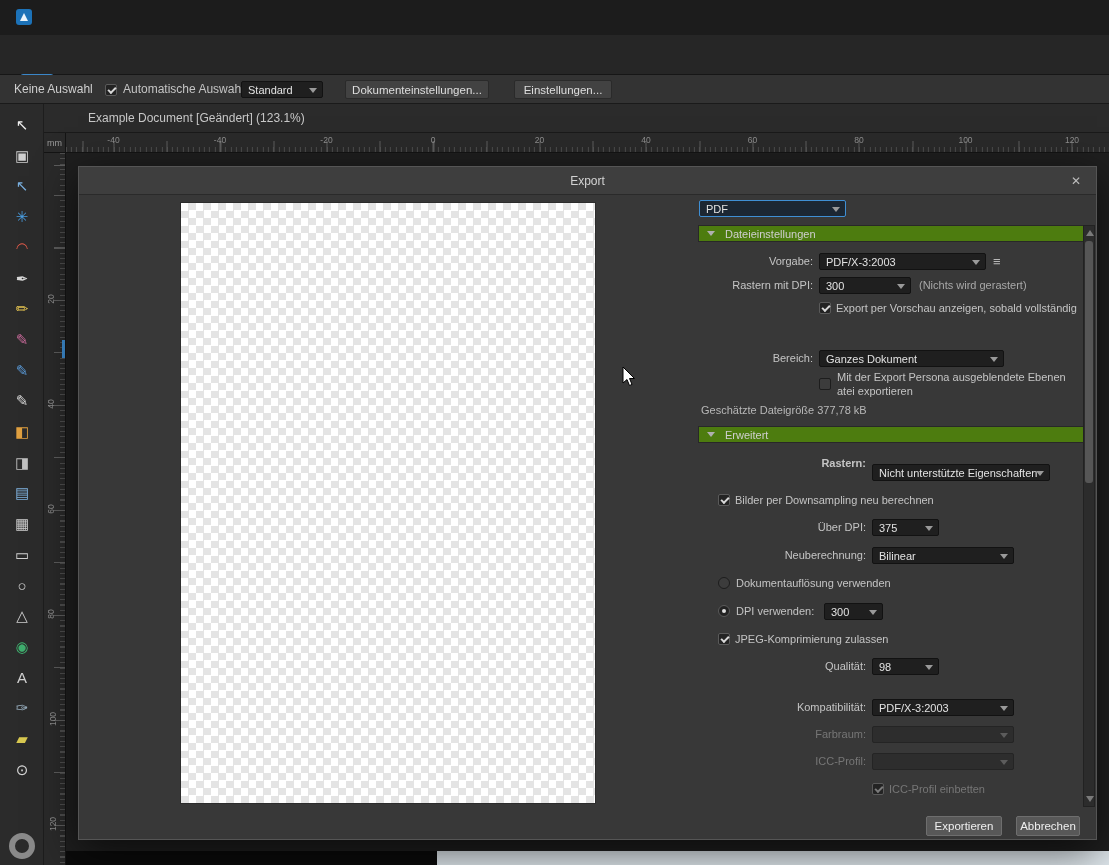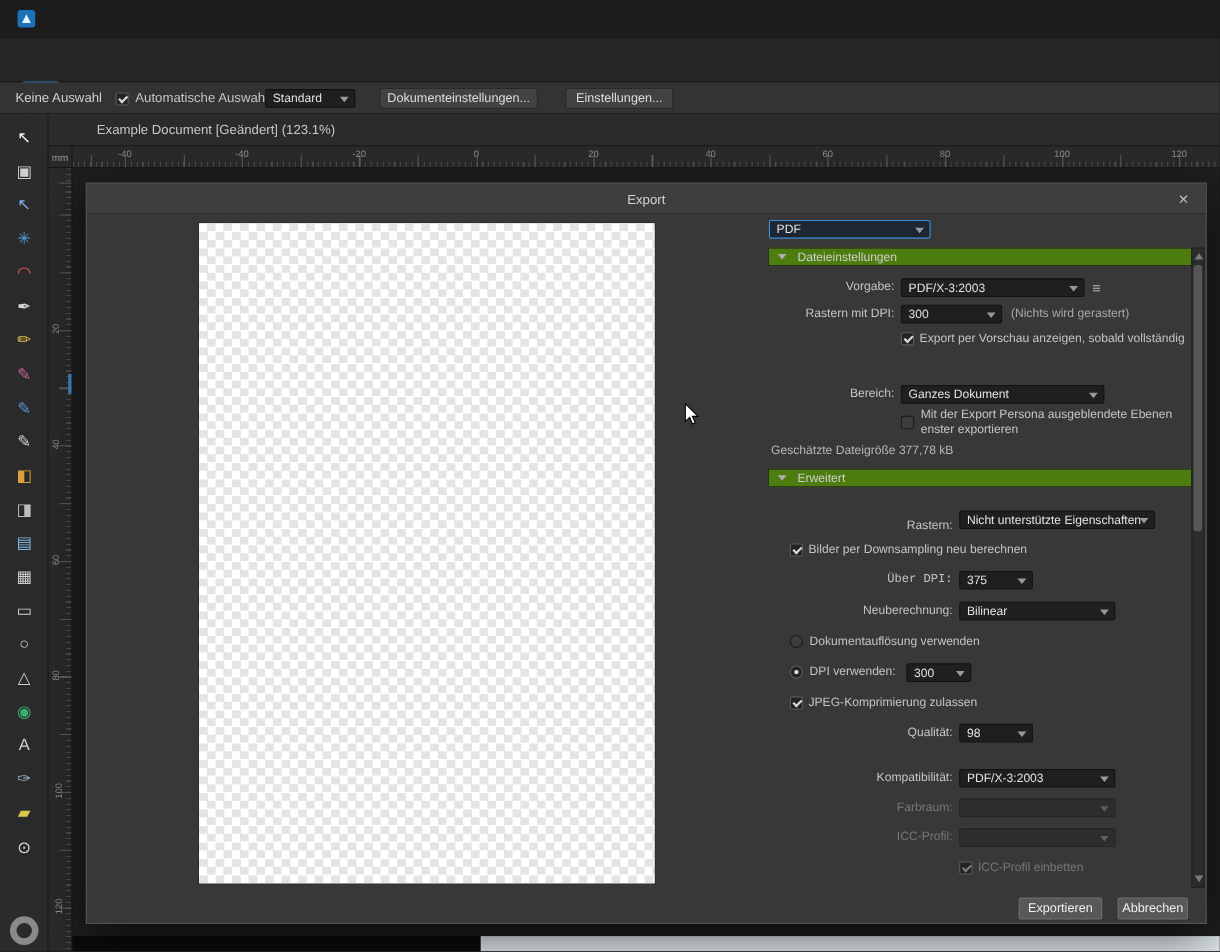--- a/index.html
+++ b/index.html
@@ -316,38 +316,38 @@
     <span class="cb checked" style="left:740px;top:135px;"></span>
     <span class="lbl left" style="left:757px;top:135px;">Export per Vorschau anzeigen, sobald vollständig</span>
 
     <span class="lbl" style="left:584px;top:185px;">Bereich:</span>
     <span class="dd" style="left:740px;top:183px;width:185px;">
       <span>Ganzes Dokument</span>
     </span>
 
     <span class="cb" style="left:740px;top:211px;"></span>
     <span class="lbl left" style="left:758px;top:204px;">Mit der Export Persona ausgeblendete Ebenen</span>
-    <span class="lbl left" style="left:758px;top:218px;">enster exportieren</span>
+    <span class="lbl left" style="left:758px;top:218px;">atei exportieren</span>
 
     <span class="lbl left" style="left:622px;top:237px;color:#b8b8b8;">Geschätzte Dateigröße 377,78 kB</span>
 
     <div class="section" style="top:259px;">
       <span class="chev"></span>
       <span>Erweitert</span>
     </div>
 
-    <span class="lbl" style="left:637px;top:305px;">Rastern:</span>
+    <span class="lbl" style="left:637px;top:290px;font-weight:bold;">Rastern:</span>
     <span class="dd" style="left:793px;top:297px;width:178px;">
       <span>Nicht unterstützte Eigenschaften</span>
     </span>
 
     <span class="cb checked" style="left:639px;top:327px;"></span>
     <span class="lbl left" style="left:656px;top:327px;">Bilder per Downsampling neu berechnen</span>
 
-    <span class="lbl" style="left:637px;top:354px;font-family:Liberation Mono, monospace;">Über DPI:</span>
+    <span class="lbl" style="left:637px;top:354px;">Über DPI:</span>
     <span class="dd" style="left:793px;top:352px;width:67px;">
       <span>375</span>
     </span>
 
     <span class="lbl" style="left:637px;top:382px;">Neuberechnung:</span>
     <span class="dd" style="left:793px;top:380px;width:142px;">
       <span>Bilinear</span>
     </span>
 
     <span class="rad" style="left:639px;top:410px;"></span>

